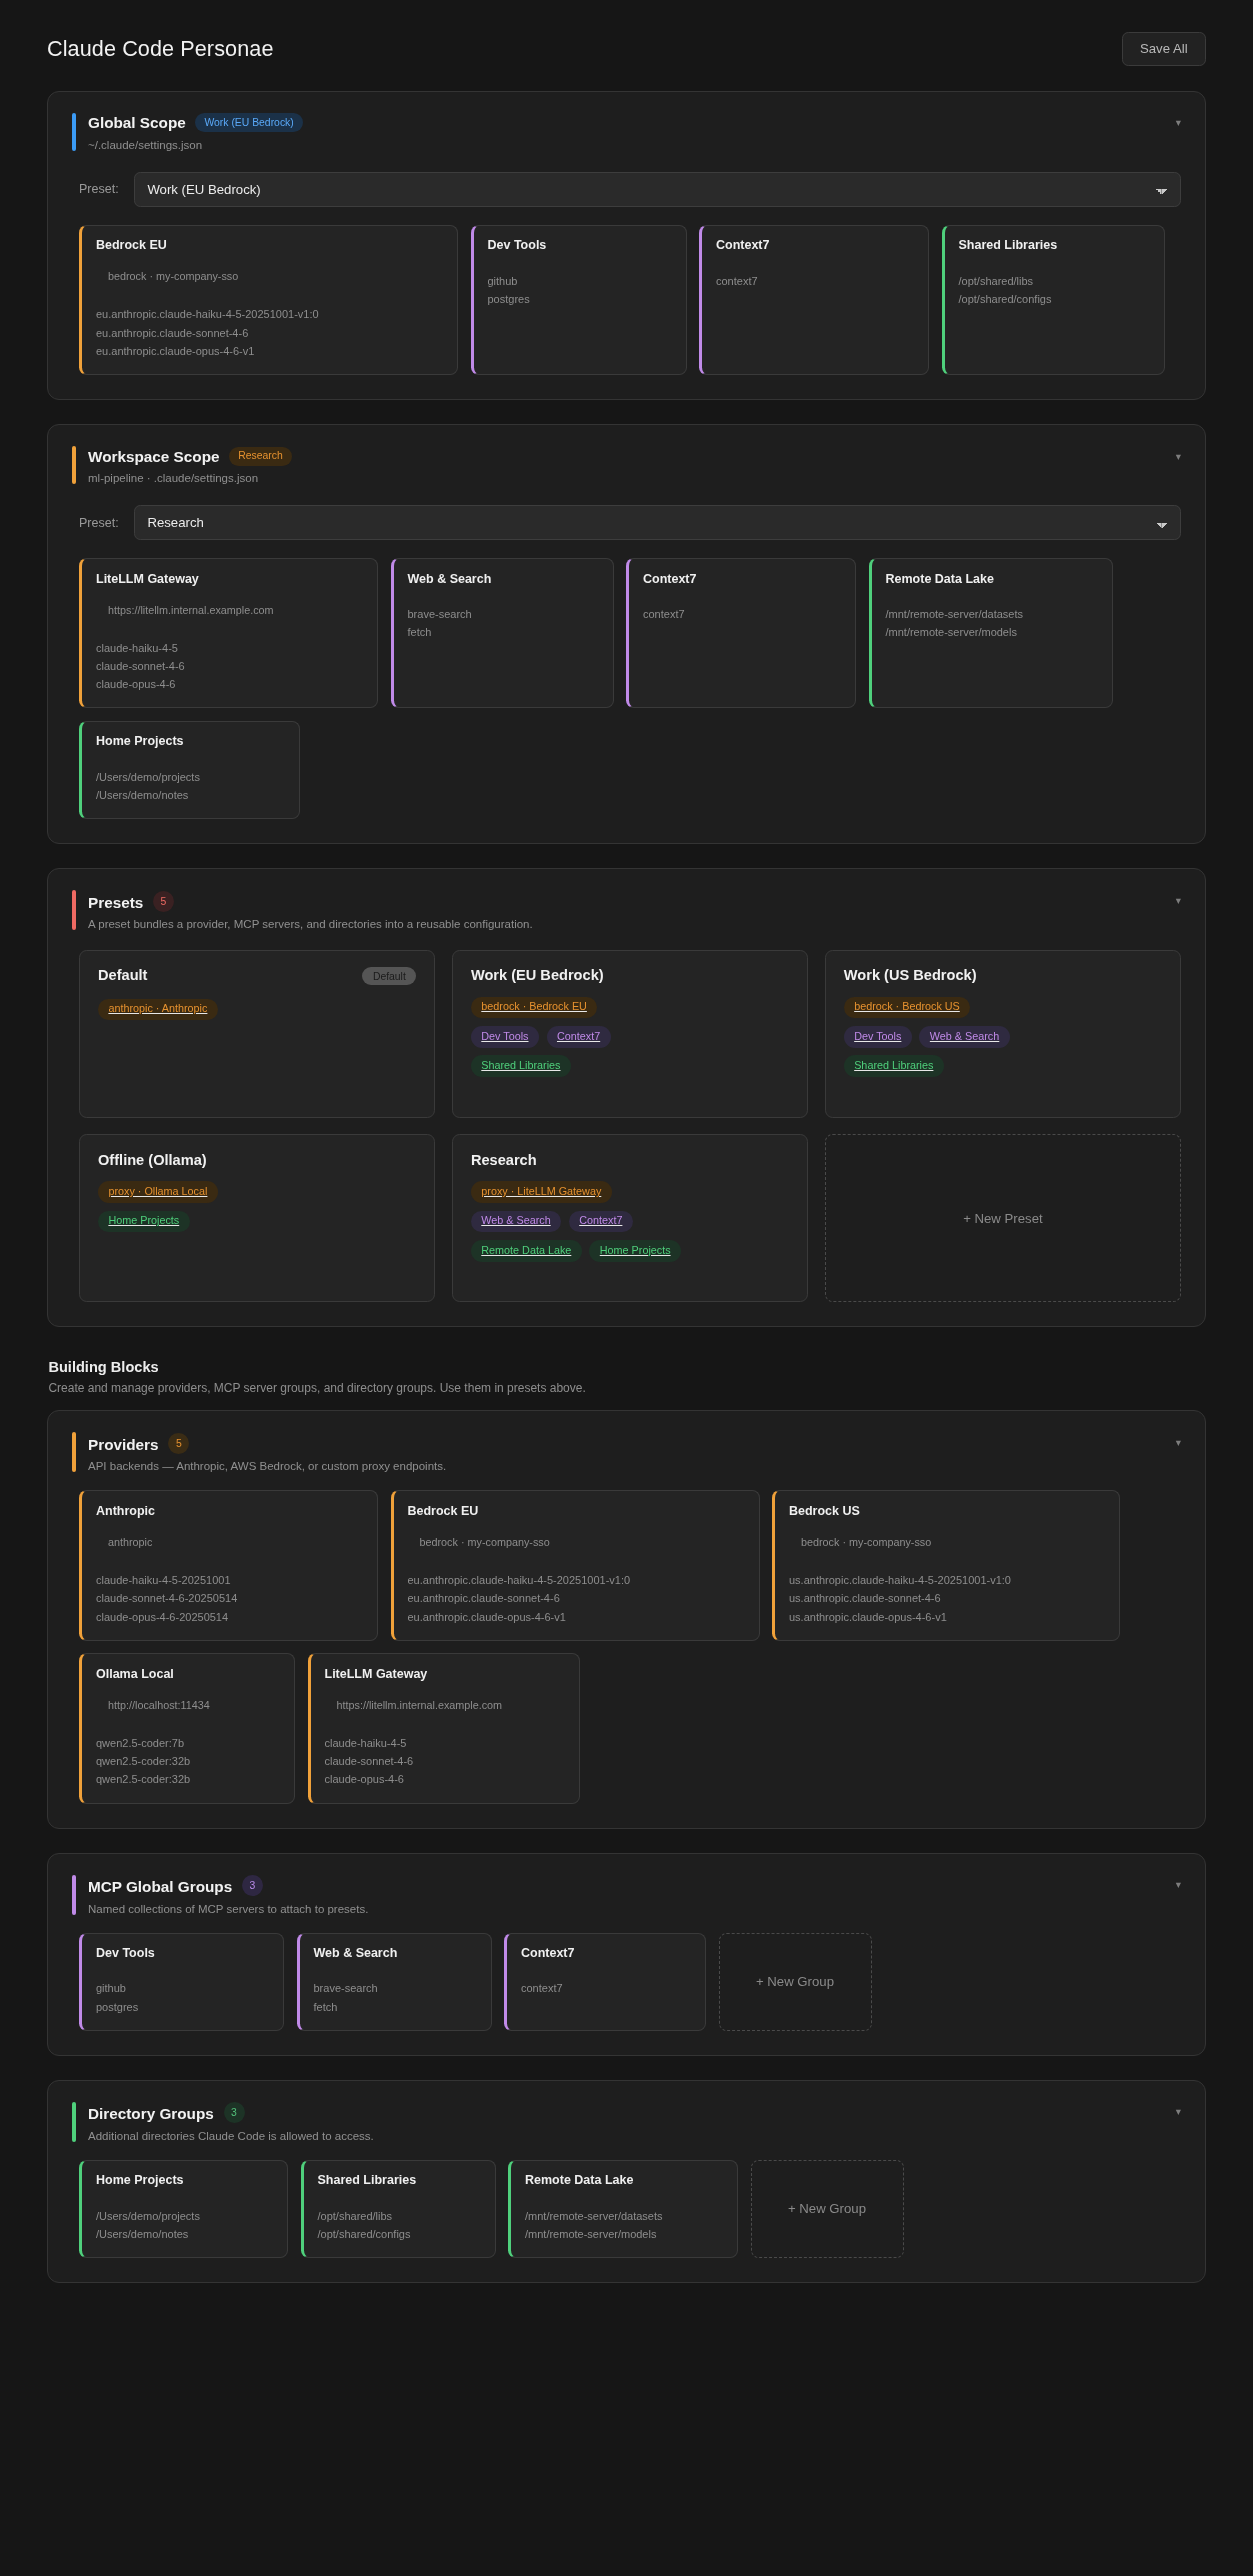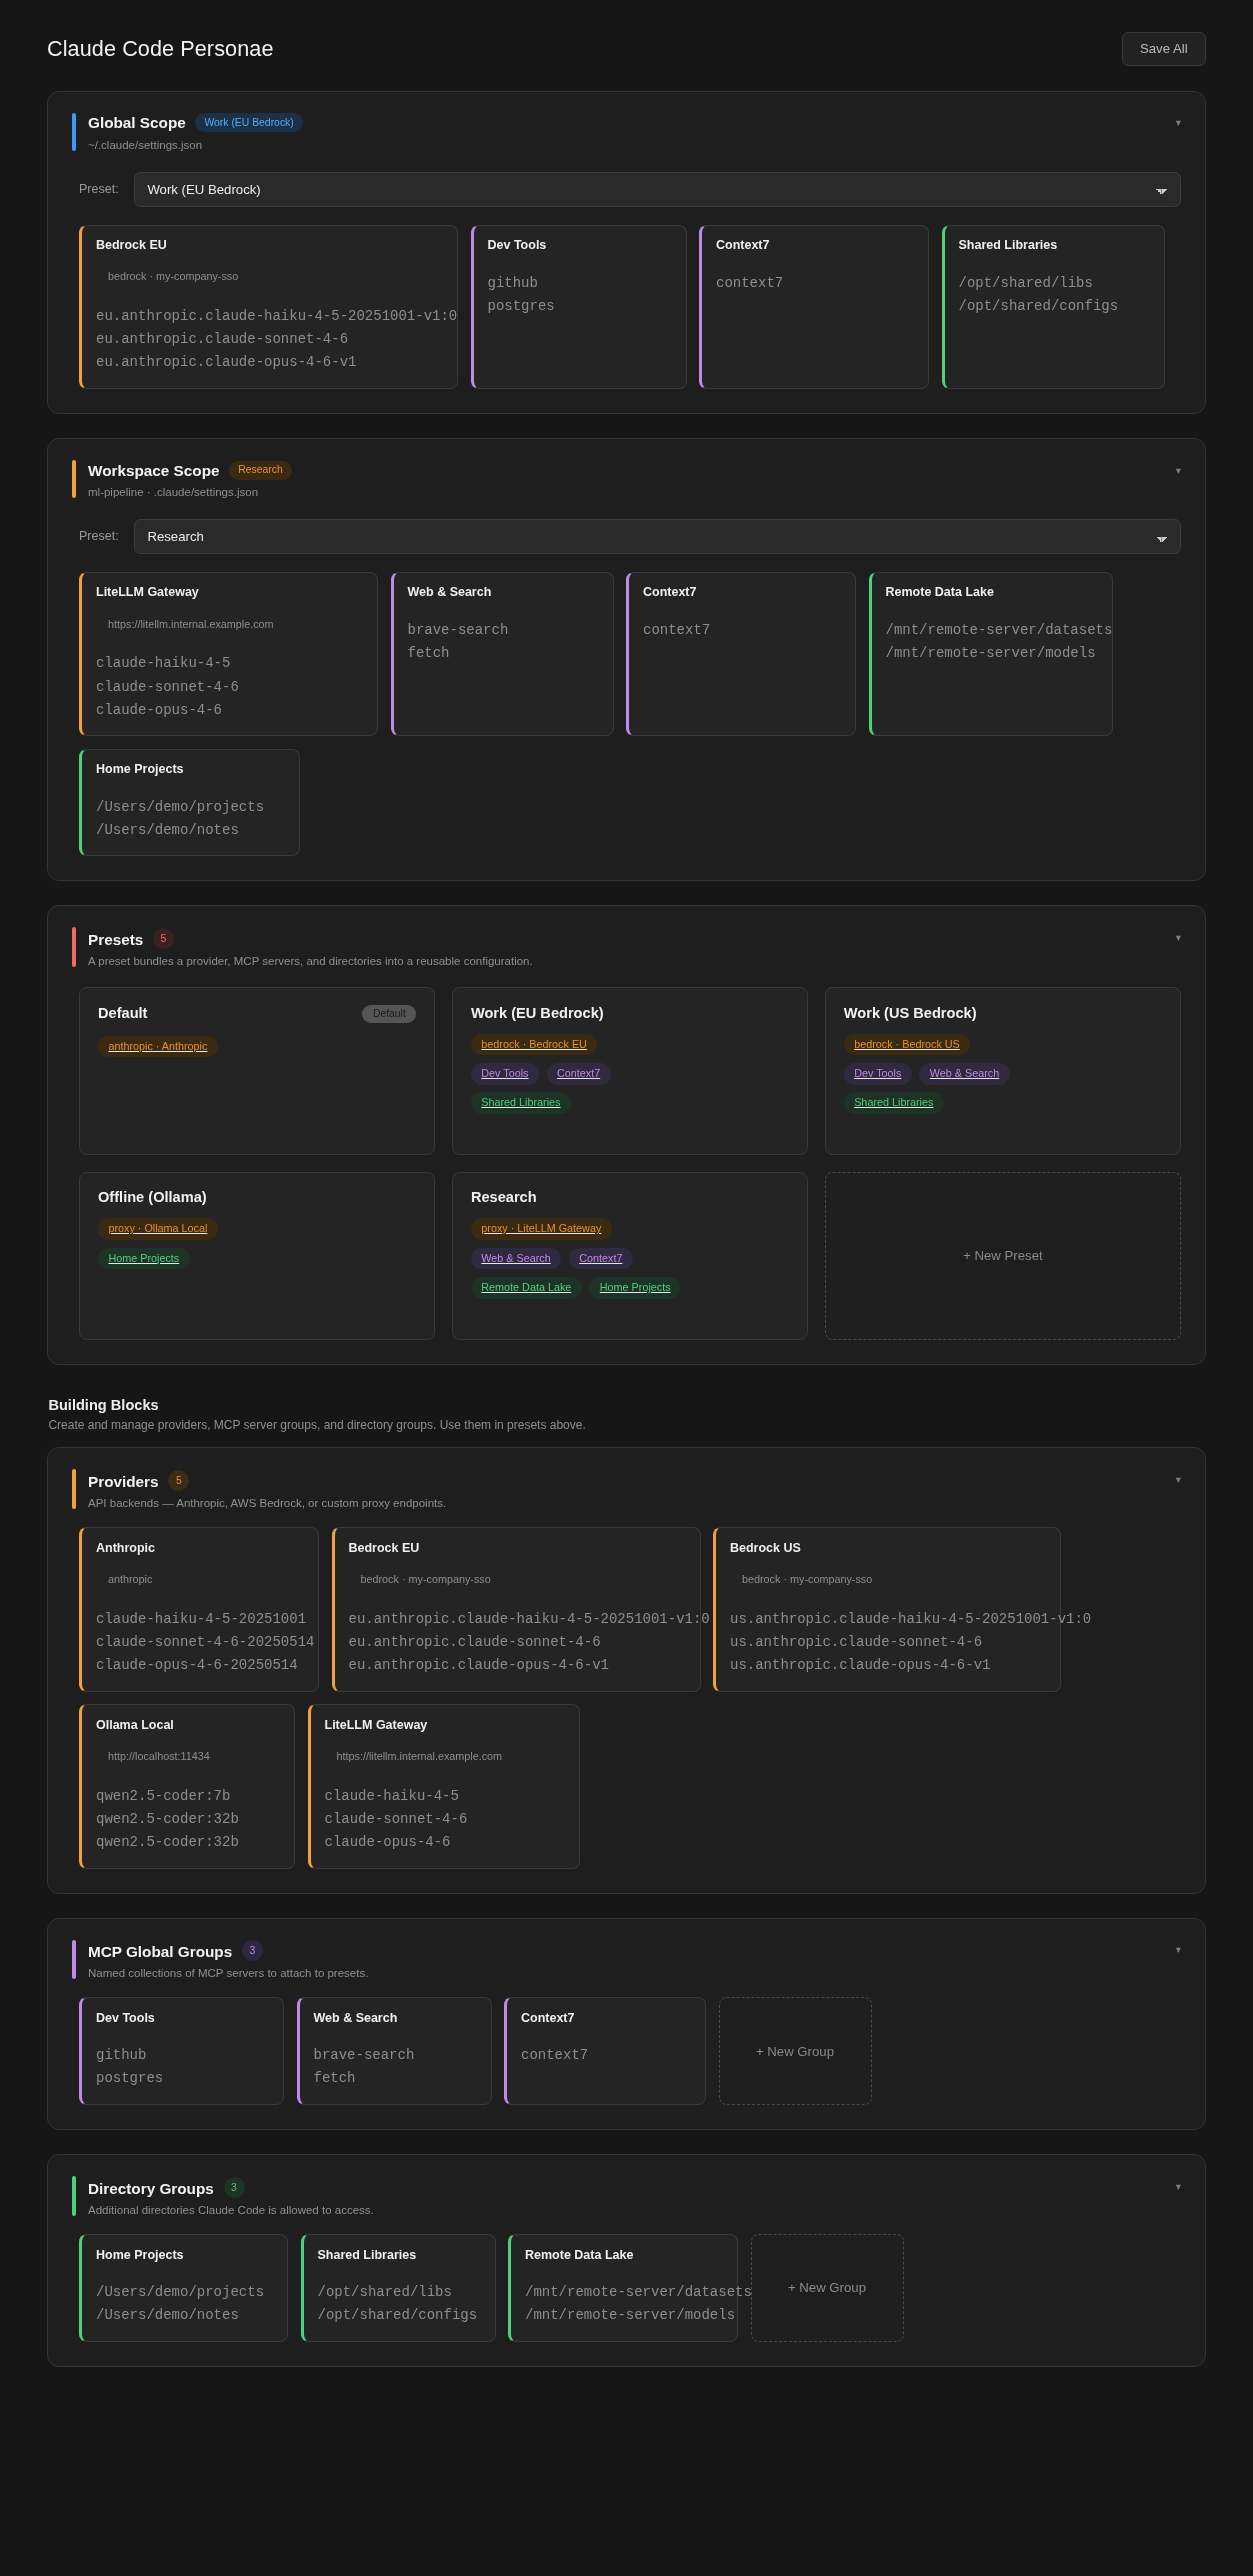--- a/index.html
+++ b/index.html
@@ -84,21 +84,21 @@
     border: 0.7px solid #3a3a3a;
     border-left: 3.5px solid #555;
     border-radius: 7.7px;
     padding: 12.5px 14px 14px 14px;
     display: flex; flex-direction: column; gap: 14px;
     cursor: pointer;
   }
   .card-title { font-size: 12.5px; font-weight: bold; color: #f0f0f0; margin-bottom: 2.1px; }
   .card-sub { font-size: 10.8px; color: #8e8e8e; line-height: 1.5; padding-left: 12px; }
   .card-list { margin-top: 7.7px; display: flex; flex-direction: column; gap: 1.4px; }
-  .card-li { font-size: 14px; color: #8e8e8e; line-height: 1.55; white-space: nowrap; font-family: Liberation Mono, monospace; }
+  .card-li { font-size: 11px; color: #8e8e8e; line-height: 1.55; white-space: nowrap; }
 
   .ac-orange { border-left-color: #f0a13a; }
   .ac-purple { border-left-color: #c08ae8; }
   .ac-green  { border-left-color: #4fd07c; }
 
   
   .scope-cards .card { min-height: 150px; }
   .w-sc-1 { width: 379px; }
   .w-sc-2 { width: 216px; }
   .w-sc-3 { width: 230px; }
@@ -141,21 +141,21 @@
     display: flex; align-items: center; justify-content: center;
     color: #8a8a8a; font-size: 13.2px; cursor: pointer; background: transparent;
   }
   .new-tile.preset-size { min-height: 168px; }
 
   
   .section-heading { margin: 32px 0 5.6px 1.4px; font-size: 14.6px; font-weight: bold; color: #ededed; }
   .section-sub { margin: 0 0 15.3px 1.4px; font-size: 12px; color: #8e8e8e; }
 
   
-  .prov-1 { width: 240px; }
+  .prov-1 { width: 299px; }
   .prov-2 { width: 369px; }
   .prov-3 { width: 348px; }
   .prov-4 { width: 216px; }
   .prov-5 { width: 272px; }
   .providers .card { min-height: 132px; }
   .new-tile.prov-size { width: 160px; min-height: 132px; }
 
   
   .mcp .card { min-height: 84px; }
   .mcp-1 { width: 205px; }

